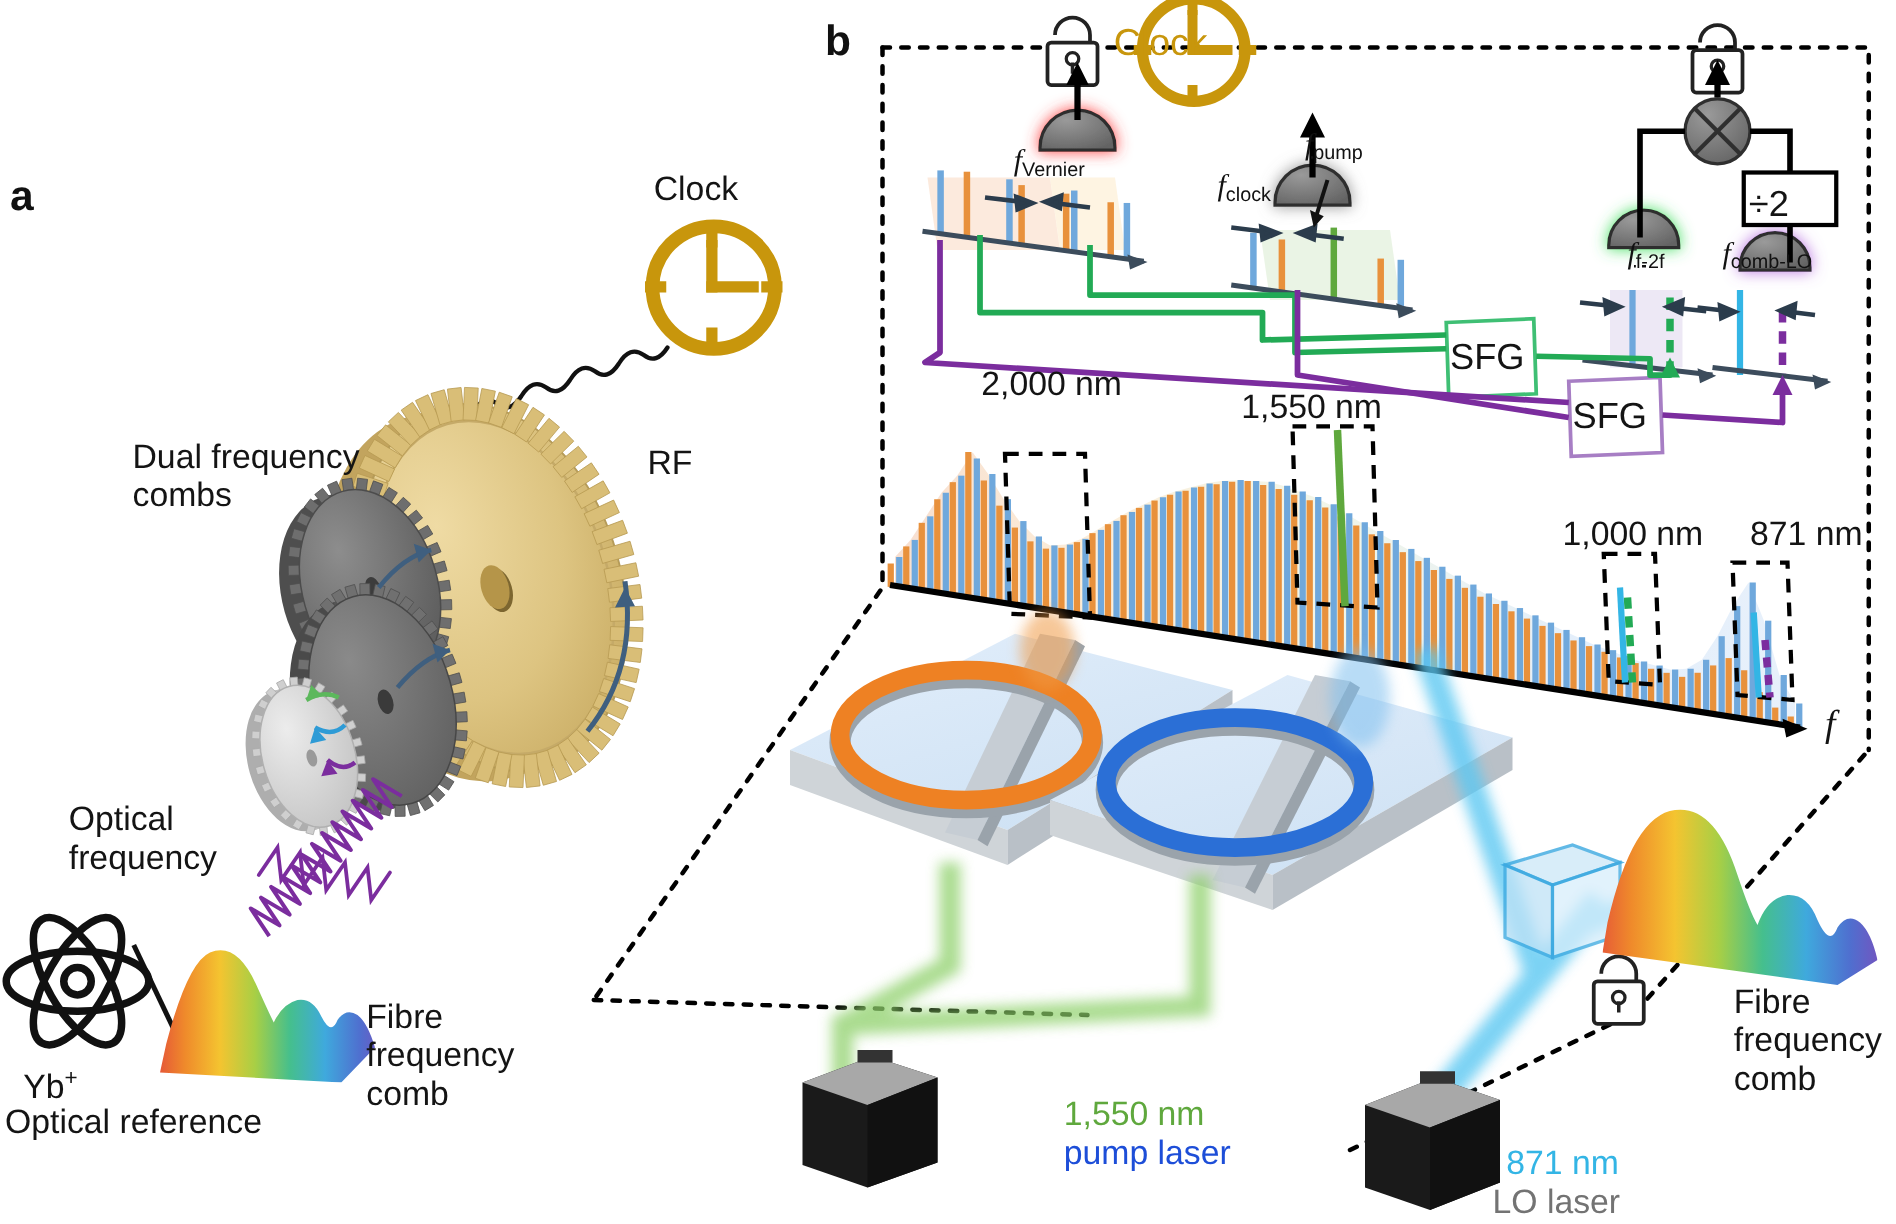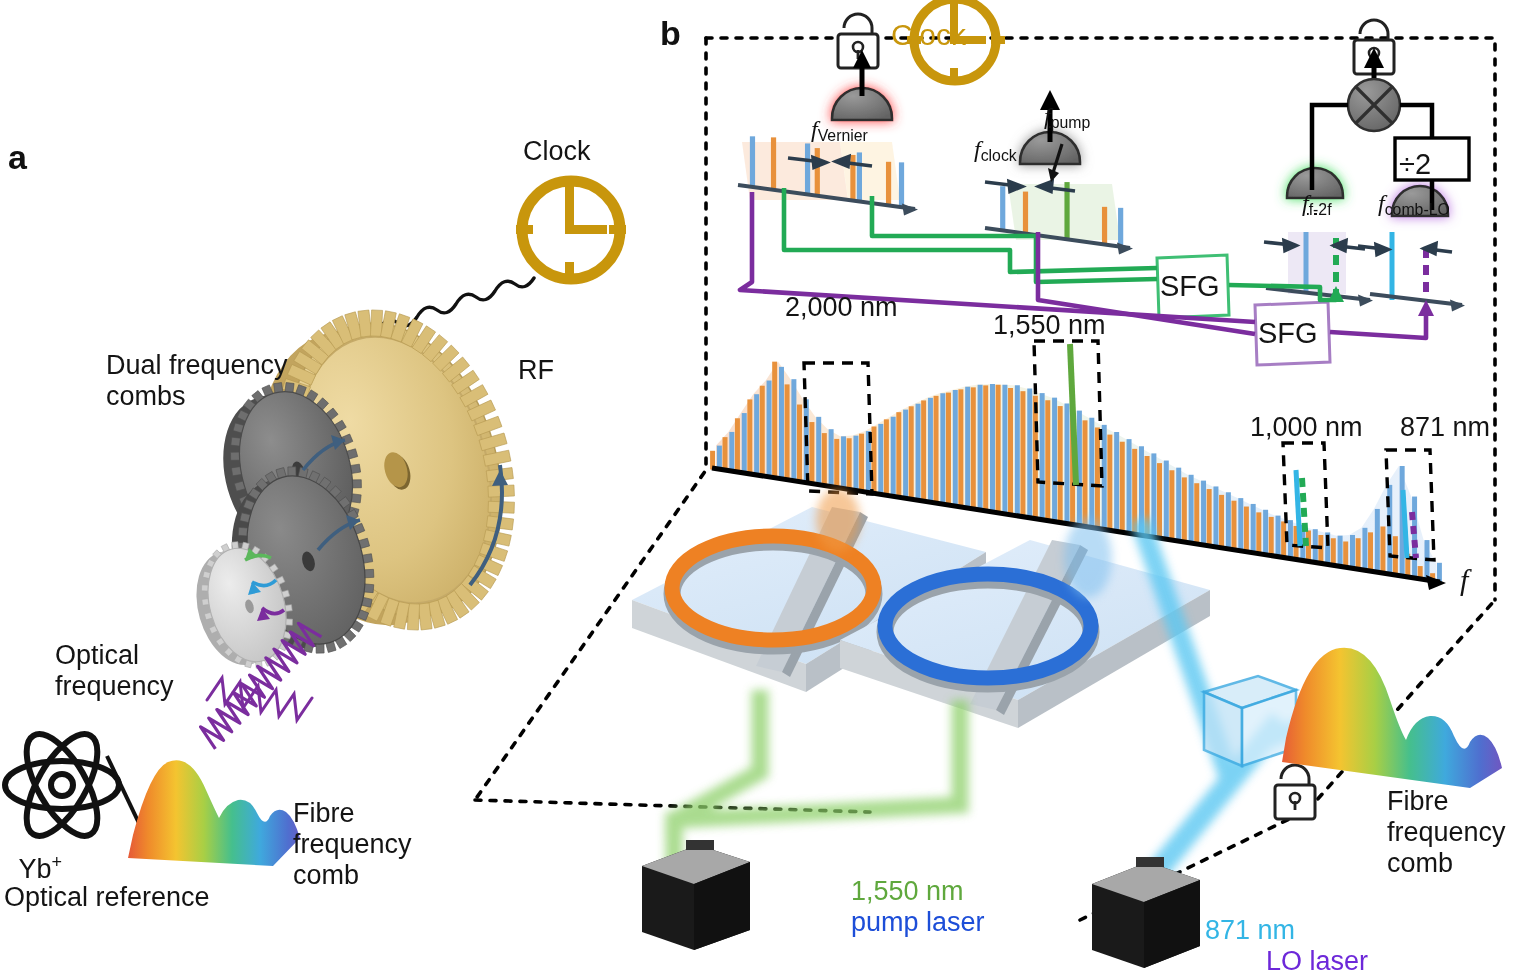--- a/index.html
+++ b/index.html
@@ -833,19 +833,19 @@
 <div class="abs txt" style="left:993px;top:310px;">1,550 nm</div>
 <div class="abs txt" style="left:1250px;top:412px;">1,000 nm</div>
 <div class="abs txt" style="left:1400px;top:412px;">871 nm</div>
 
 <div class="abs txt ital" style="left:1460px;top:563px;font-size:30px;">f</div>
 
 <div class="abs txt" style="left:851px;top:876px;color:#5fa83d;">1,550 nm</div>
 <div class="abs txt" style="left:851px;top:907px;color:#1d4ed8;">pump laser</div>
 
 <div class="abs txt" style="left:1205px;top:915px;color:#33b5e5;">871 nm</div>
-<div class="abs txt" style="left:1266px;top:946px;color:#6d28d9;">LO laser</div>
+<div class="abs txt" style="left:1194px;top:946px;color:#737373;">LO laser</div>
 
 <div class="abs txt" style="left:1387px;top:786px;">Fibre</div>
 <div class="abs txt" style="left:1387px;top:817px;">frequency</div>
 <div class="abs txt" style="left:1387px;top:848px;">comb</div>
 
 </div>
 
 </body></html>

